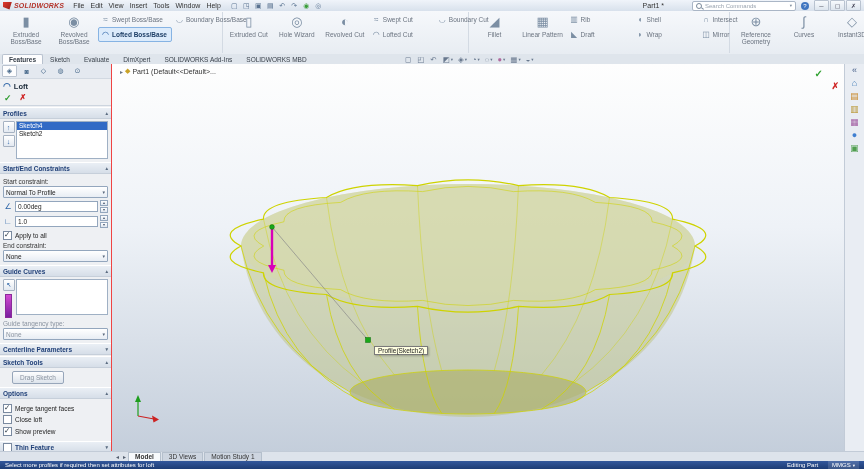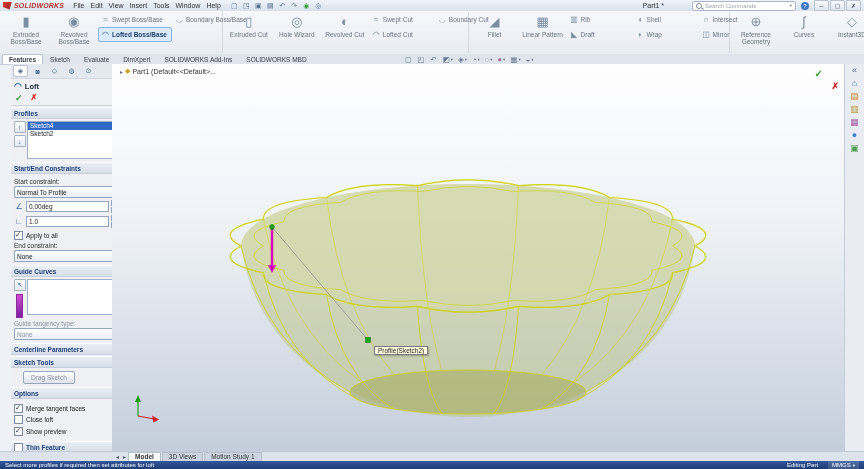--- a/index.html
+++ b/index.html
@@ -49,21 +49,21 @@
   .tabrow{position:absolute;top:54px;left:0;right:0;height:10px;background:#dfe5ec;border-bottom:1px solid #c3ccd8}
   .ftabs{display:flex;padding-left:2px;height:100%;align-items:flex-end}
   .tab{padding:0 6px;height:9px;line-height:9px;font-size:6.5px;color:#39414b;
     border:1px solid transparent;border-bottom:none;border-radius:2px 2px 0 0}
   .tab.active{background:#fdfdfe;border-color:#b9c2cf;font-weight:bold}
   .headsup{position:absolute;left:405px;top:0;height:10px;display:flex;align-items:center;gap:5px}
   .hicon{display:flex;align-items:center;gap:1px;color:#68788e;font-size:7.5px}
   .hicon .caret{font-style:normal;font-size:4.5px;color:#68788e}
 
   
-  .pm{position:absolute;top:64px;left:11px;width:111px;bottom:17px;background:#eef0f3;
+  .pm{position:absolute;top:64px;left:0;width:111px;bottom:17px;background:#eef0f3;
     border-right:2px solid #ef4444;overflow:hidden}
   .pm-tabs{display:flex;gap:2px;padding:1px 2px;border-bottom:1px solid #d2d9e2;background:#e4e9f0}
   .pm-tab{width:13px;height:10px;display:flex;align-items:center;justify-content:center;
     font-size:7px;color:#4a6b8c;border:1px solid transparent;border-radius:1px}
   .pm-tab.active{background:#fdfdfe;border-color:#b9c2cf}
   .pm-title{display:flex;align-items:center;gap:3px;padding:2px 3px;font-size:7.5px;font-weight:bold;color:#1c2b3a}
   .loft-ic{color:#2f66a8;font-weight:bold;font-size:9px}
   .pm-confirm{display:flex;gap:8px;padding:0 4px 2px 4px;border-bottom:1px solid #cdd5df}
   .ok-btn{color:#2e9b2e;font-weight:bold;font-size:9px}
   .cancel-btn{color:#cf2424;font-weight:bold;font-size:8px}

